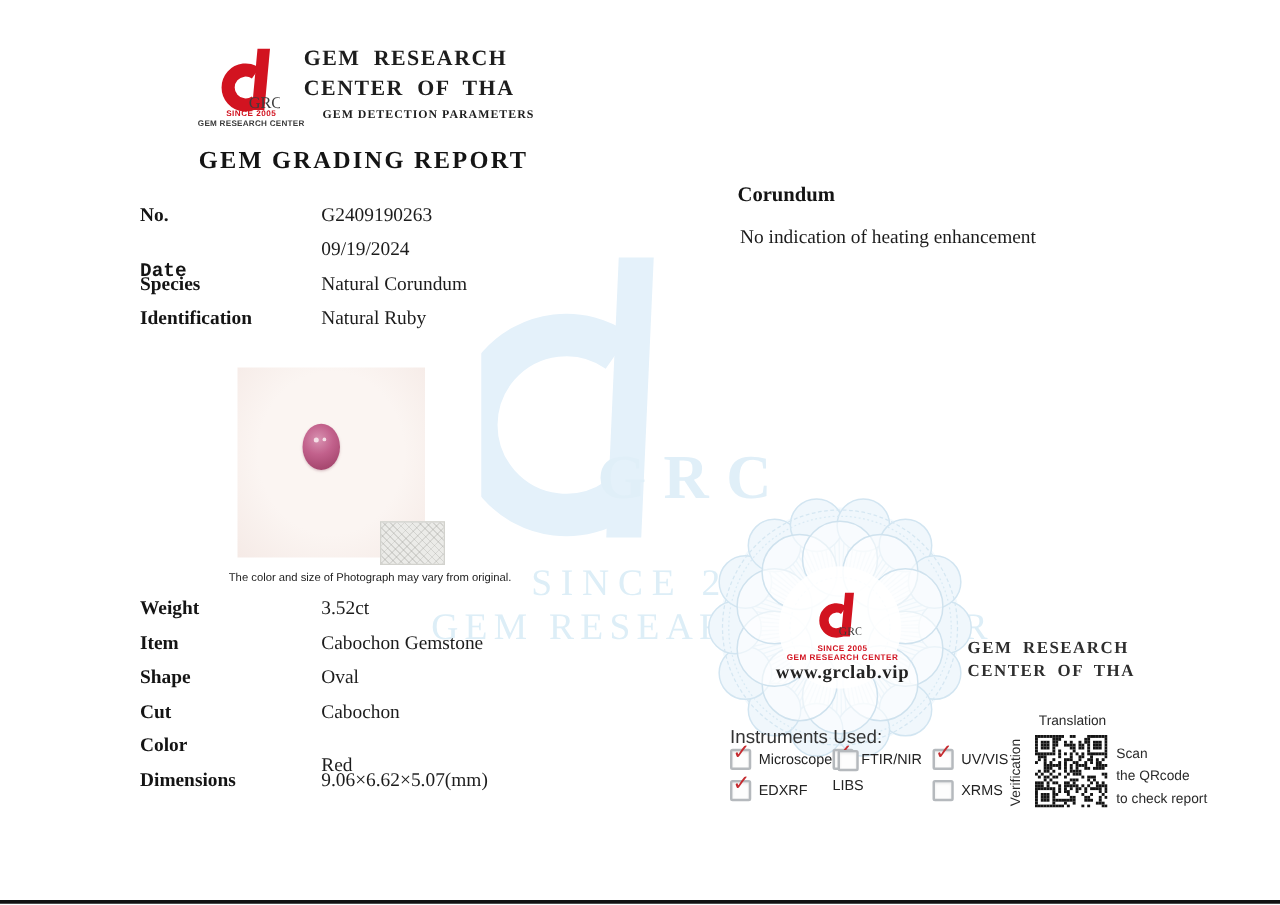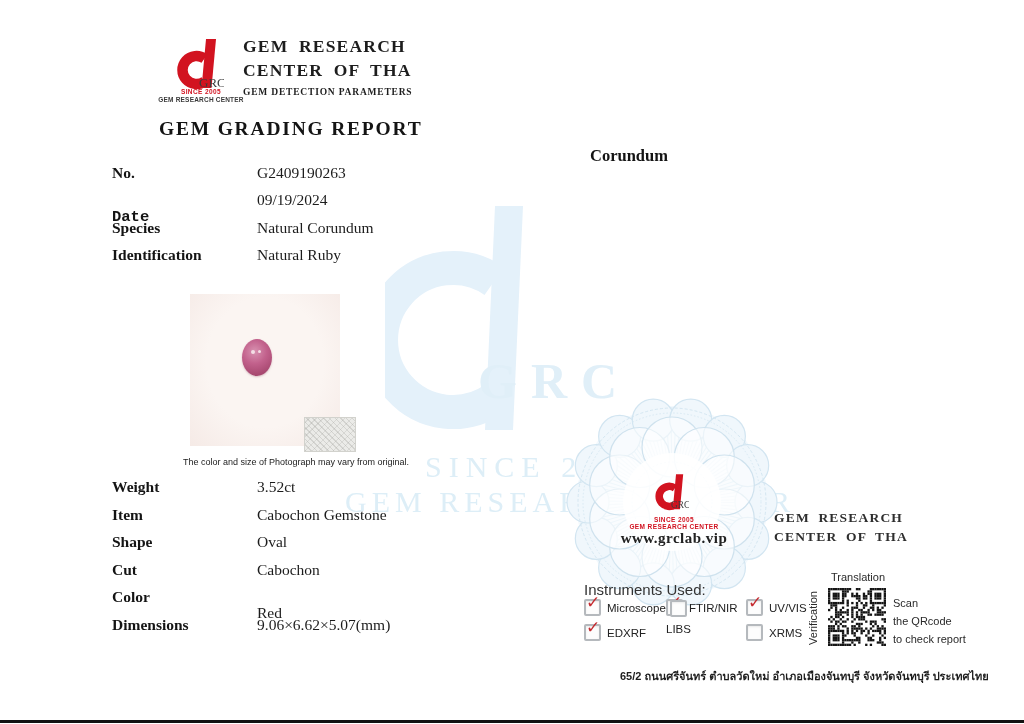--- a/index.html
+++ b/index.html
@@ -84,36 +84,37 @@
   <svg class="abs" style="left:174px;top:36px;" width="50" height="60" viewBox="0 0 100 120">
     <path d="M61.1 45.1 A28 28 0 1 0 61.1 90.9" fill="none" stroke="#d21320" stroke-width="21"></path>
     <polygon points="64,6 84,6 75,104 55,104" fill="#d21320"></polygon>
     <text x="50" y="101" font-family="Liberation Serif, serif" font-size="26" fill="#3c3c3c">GRC</text>
   </svg>
   <div class="abs sans logo-cap-red" style="left:166px;top:88px;width:70px;">SINCE 2005</div>
   <div class="abs sans logo-cap-dark" style="left:156px;top:96px;width:90px;">GEM RESEARCH CENTER</div>
 
   <div class="abs org-line" style="left:243px;top:36px;">GEM RESEARCH</div>
   <div class="abs org-line" style="left:243px;top:60px;">CENTER OF THA</div>
-  <div class="abs org-sub" style="left:243px;top:87px;">GEM DETECTION PARAMETERS</div>
+  <div class="abs org-sub" style="left:258px;top:87px;">GEM DETECTION PARAMETERS</div>
 
   <div class="abs report-title" style="left:159px;top:118px;">GEM GRADING REPORT</div>
 
   <div>
     <span class="flabel" style="top:164px;">No.</span>
     <span class="fvalue" style="top:164px;text-align:center;">G2409190263</span>
     <span class="flabel" style="top:208px;font-family:Liberation Mono, monospace;">Date</span>
     <span class="fvalue" style="top:191px;">09/19/2024</span>
     <span class="flabel" style="top:219px;">Species</span>
     <span class="fvalue" style="top:219px;">Natural Corundum</span>
     <span class="flabel" style="top:246px;">Identification</span>
     <span class="fvalue" style="top:246px;">Natural Ruby</span>
   </div>
 
   <div class="abs comments-title" style="left:590px;top:146px;">Corundum</div>
+  <div class="abs comments-text" style="left:592px;top:181px;">No indication of heating enhancement</div>
 
   <div class="abs photo" style="left:190px;top:294px;width:150px;height:152px;">
     <div class="abs gem" style="left:52px;top:45px;width:30px;height:37px;">
       <span class="gem-dot" style="left:9px;top:11px;width:4px;height:4px;"></span>
       <span class="gem-dot" style="left:16px;top:11px;width:3px;height:3px;"></span>
     </div>
   </div>
   <div class="abs holo" style="left:304px;top:417px;width:50px;height:33px;"></div>
   <div class="abs sans photo-caption" style="left:183px;top:457px;">The color and size of Photograph may vary from original.</div>
 
@@ -519,16 +520,15 @@
         <rect x="53.36" y="55.68" width="2.32" height="2.32"></rect>
         <rect x="55.68" y="55.68" width="2.32" height="2.32"></rect>
       </g>
     </svg>
   <div class="abs sans" style="left:893px;top:594px;">
     <div class="scan-line">Scan</div>
     <div class="scan-line">the QRcode</div>
     <div class="scan-line">to check report</div>
   </div>
 
-  <div class="abs sans footer-addr" style="left:620px;top:667px;">65/2 ถนนศรีจันทร์ ตำบลวัดใหม่ อำเภอเมืองจันทบุรี จังหวัดจันทบุรี ประเทศไทย</div>
 
   <div class="abs bottom-rule" style="left:0;top:720px;width:1024px;height:3px;"></div>
 </div>
 
 </body></html>

